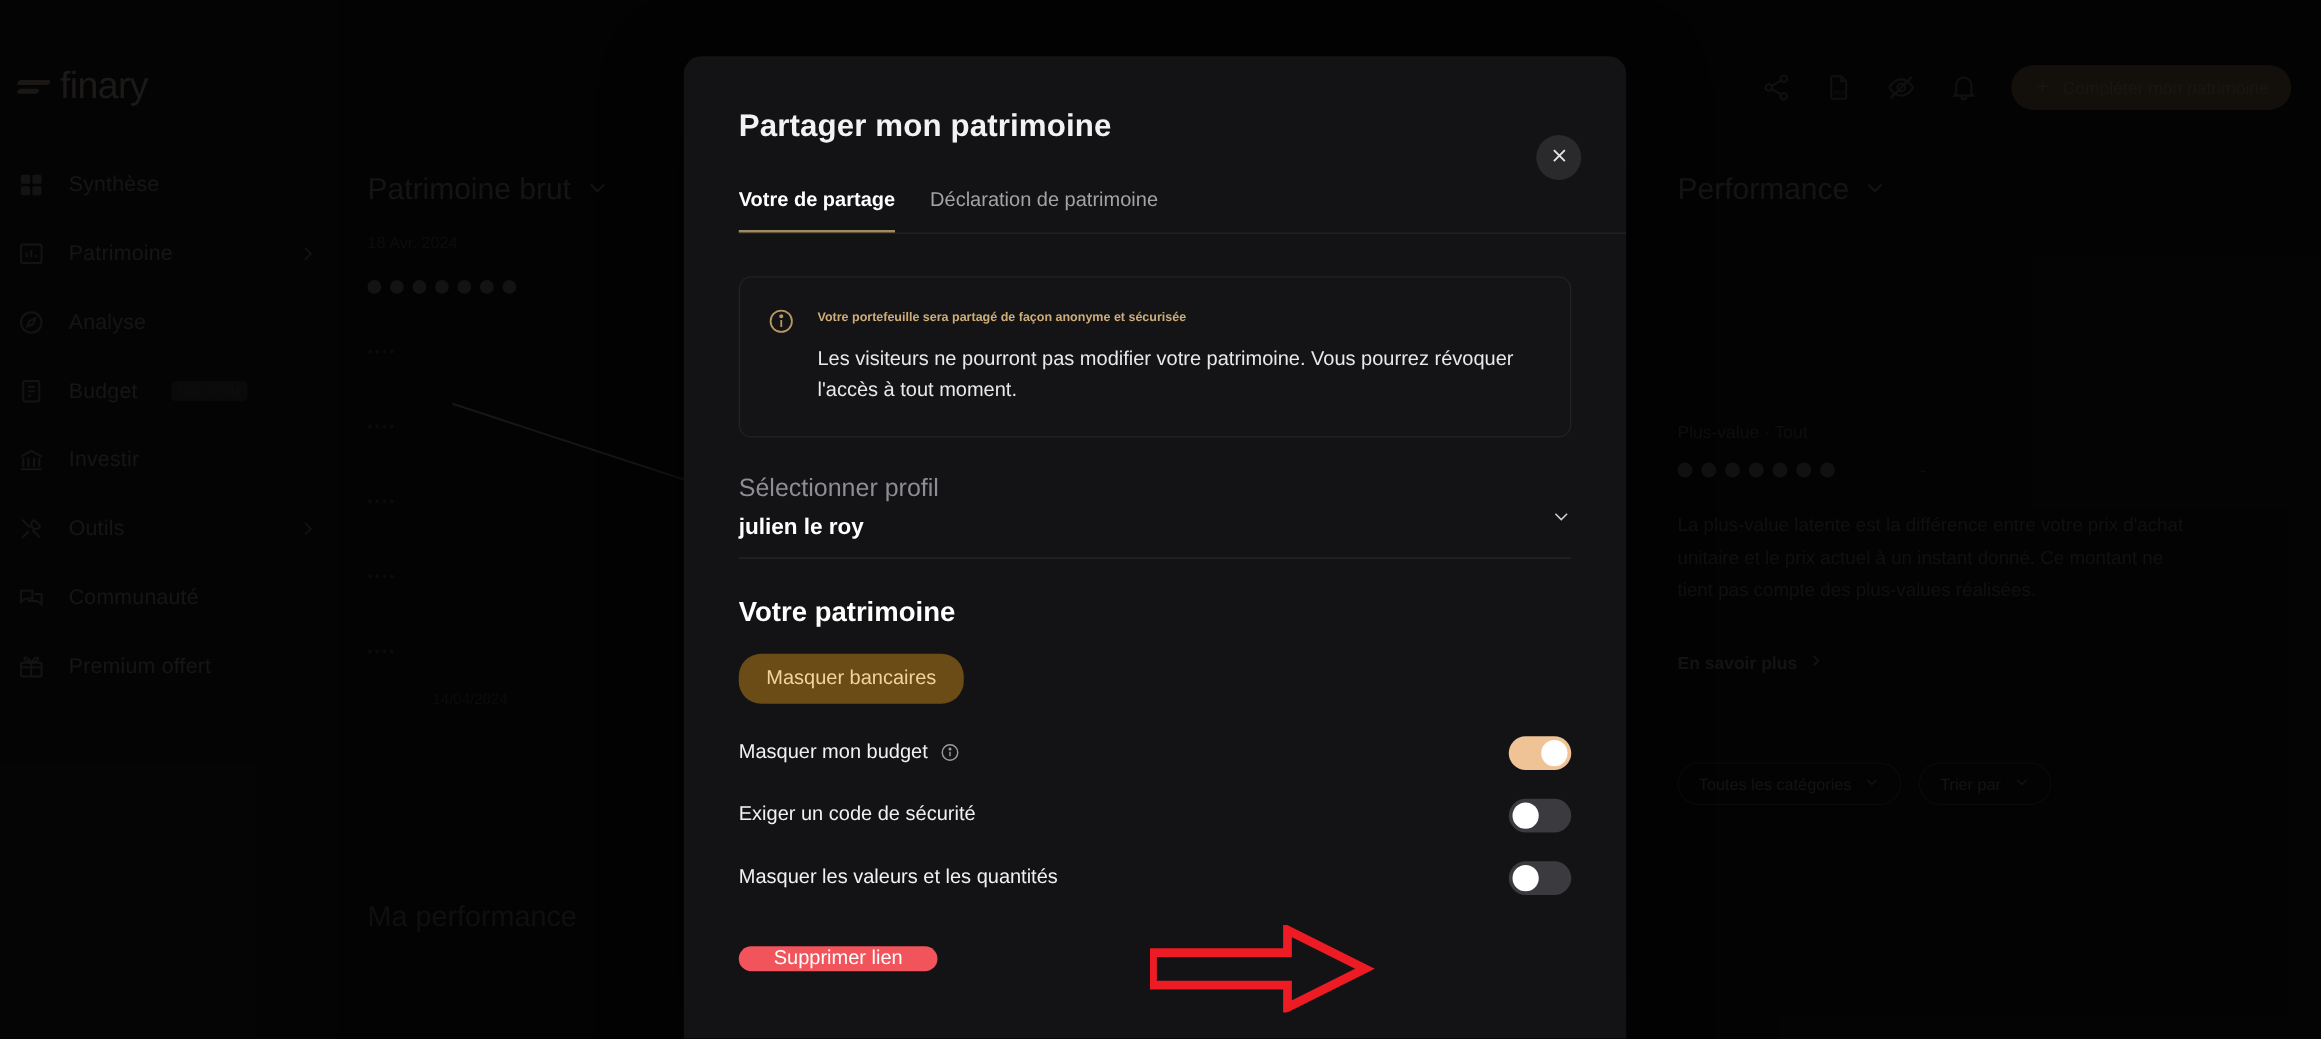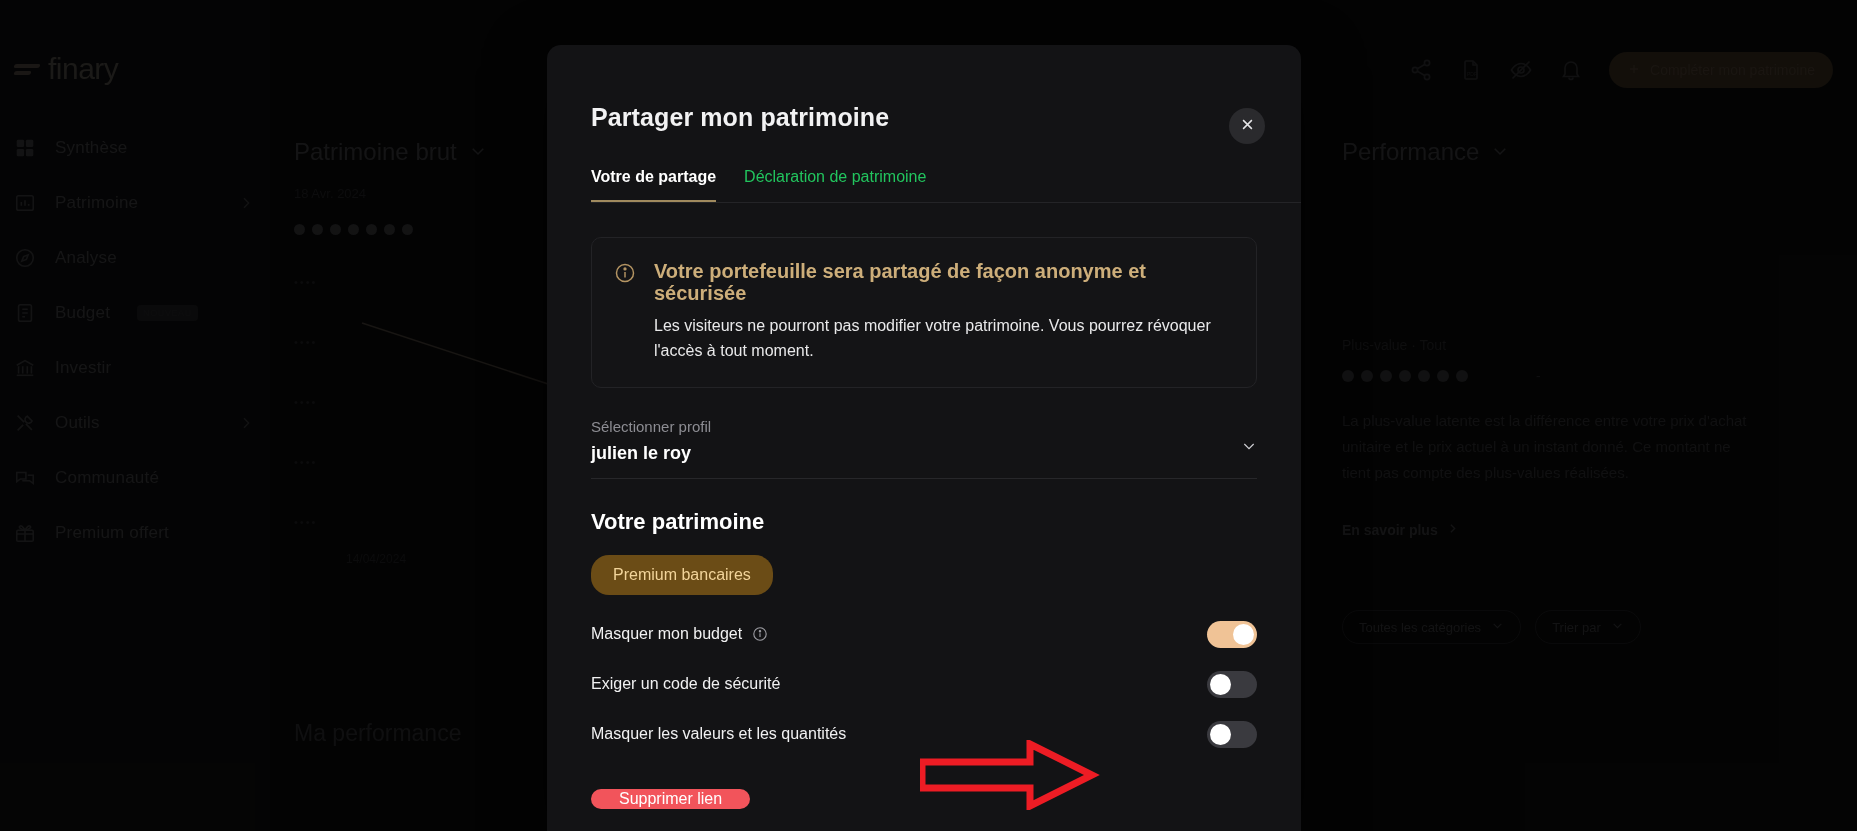--- a/index.html
+++ b/index.html
@@ -87,53 +87,53 @@
 
   .scrim { position: absolute; inset: 0; background: rgba(0,0,0,0.55); }
 
   
   .modal {
     position: absolute; left: 547px; top: 45px; width: 754px; height: 786px;
     background: #131315; border-radius: 14px 14px 0 0;
     box-shadow: 0 18px 60px rgba(0,0,0,0.75);
     overflow: hidden;
   }
-  .modal-head { position: relative; padding: 58px 44px 0 44px; }
+  .modal-head { position: relative; padding: 42px 44px 0 44px; }
   .modal-title { font-size: 25px; color: #f2f2f3; font-weight: bold; letter-spacing: .1px; }
   .close-btn {
     position: absolute; right: 36px; top: 63px;
     width: 36px; height: 36px; border-radius: 50%;
     background: #2a2a2d; border: none; color: #e6e6e8;
     display: flex; align-items: center; justify-content: center;
   }
   .close-btn svg { width: 15px; height: 15px; }
 
   .tabs { display: flex; gap: 28px; margin: 36px 0 0 44px; }
-  .tab { position: relative; padding-bottom: 16px; font-size: 16px; color: #22c55e; }
+  .tab { position: relative; padding-bottom: 16px; font-size: 16px; color: #a3a3a3; }
   .tab.active { color: #ffffff; font-weight: bold; }
   .tab.active::after {
     content: ""; position: absolute; left: 0; right: 0; bottom: 0;
     height: 2px; background: #a08a5e;
   }
   .tabs-rule { height: 1px; background: #242427; margin: 0 0 0 44px; }
 
   .modal-body { padding: 34px 44px 0 44px; }
 
   .info-box {
     border: 1px solid #232326; border-radius: 10px;
     padding: 22px 22px 24px 22px; display: flex; gap: 18px;
     background: #141416;
   }
   .info-icon { flex: none; width: 22px; height: 22px; color: #b59563; margin-top: 2px; }
   .info-icon svg { width: 22px; height: 22px; display: block; }
-  .info-title { font-size: 20px; color: #cdae7a; font-weight: bold; line-height: 22px; }
+  .info-title { font-size: 10px; color: #cdae7a; font-weight: bold; line-height: 22px; }
   .info-text { margin-top: 9px; font-size: 16px; color: #e9e9ea; line-height: 25px; }
 
   .field { margin-top: 30px; padding-bottom: 14px; border-bottom: 1px solid #27272a; position: relative; }
-  .field-label { font-size: 15px; color: #8d8d93; }
+  .field-label { font-size: 20px; color: #8d8d93; }
   .field-value { margin-top: 8px; font-size: 18px; color: #ffffff; font-weight: bold; }
   .field-caret { position: absolute; right: 0; bottom: 20px; color: #cfcfd4; }
   .field-caret svg { width: 16px; height: 16px; }
 
   .sub-heading { margin-top: 30px; font-size: 22px; color: #ffffff; font-weight: bold; }
 
   .chip {
     display: inline-block; margin-top: 20px;
     background: #6b4c16; color: #f2d49a;
     font-size: 16px; padding: 11px 22px; border-radius: 18px;
@@ -450,21 +450,21 @@
         <span class="field-caret">
           <svg viewBox="0 0 24 24" fill="none" stroke="currentColor" stroke-width="1.8">
               <path d="M5 9l7 7 7-7"></path>
             </svg>
         </span>
       </div>
 
       <div class="sub-heading">Votre patrimoine</div>
 
       <div>
-        <span class="chip">Premium bancaires</span>
+        <span class="chip">Masquer bancaires</span>
       </div>
 
       <div class="toggle-row" style="margin-top:16px">
         <span class="toggle-label">
           <span>Masquer mon budget</span>
           <span class="hint-icon">
             <svg viewBox="0 0 24 24" fill="none" stroke="currentColor" stroke-width="1.7">
                 <circle cx="12" cy="12" r="9.3"></circle>
                 <path d="M12 11v5.5"></path>
                 <circle cx="12" cy="7.8" r="1" fill="currentColor"></circle>

